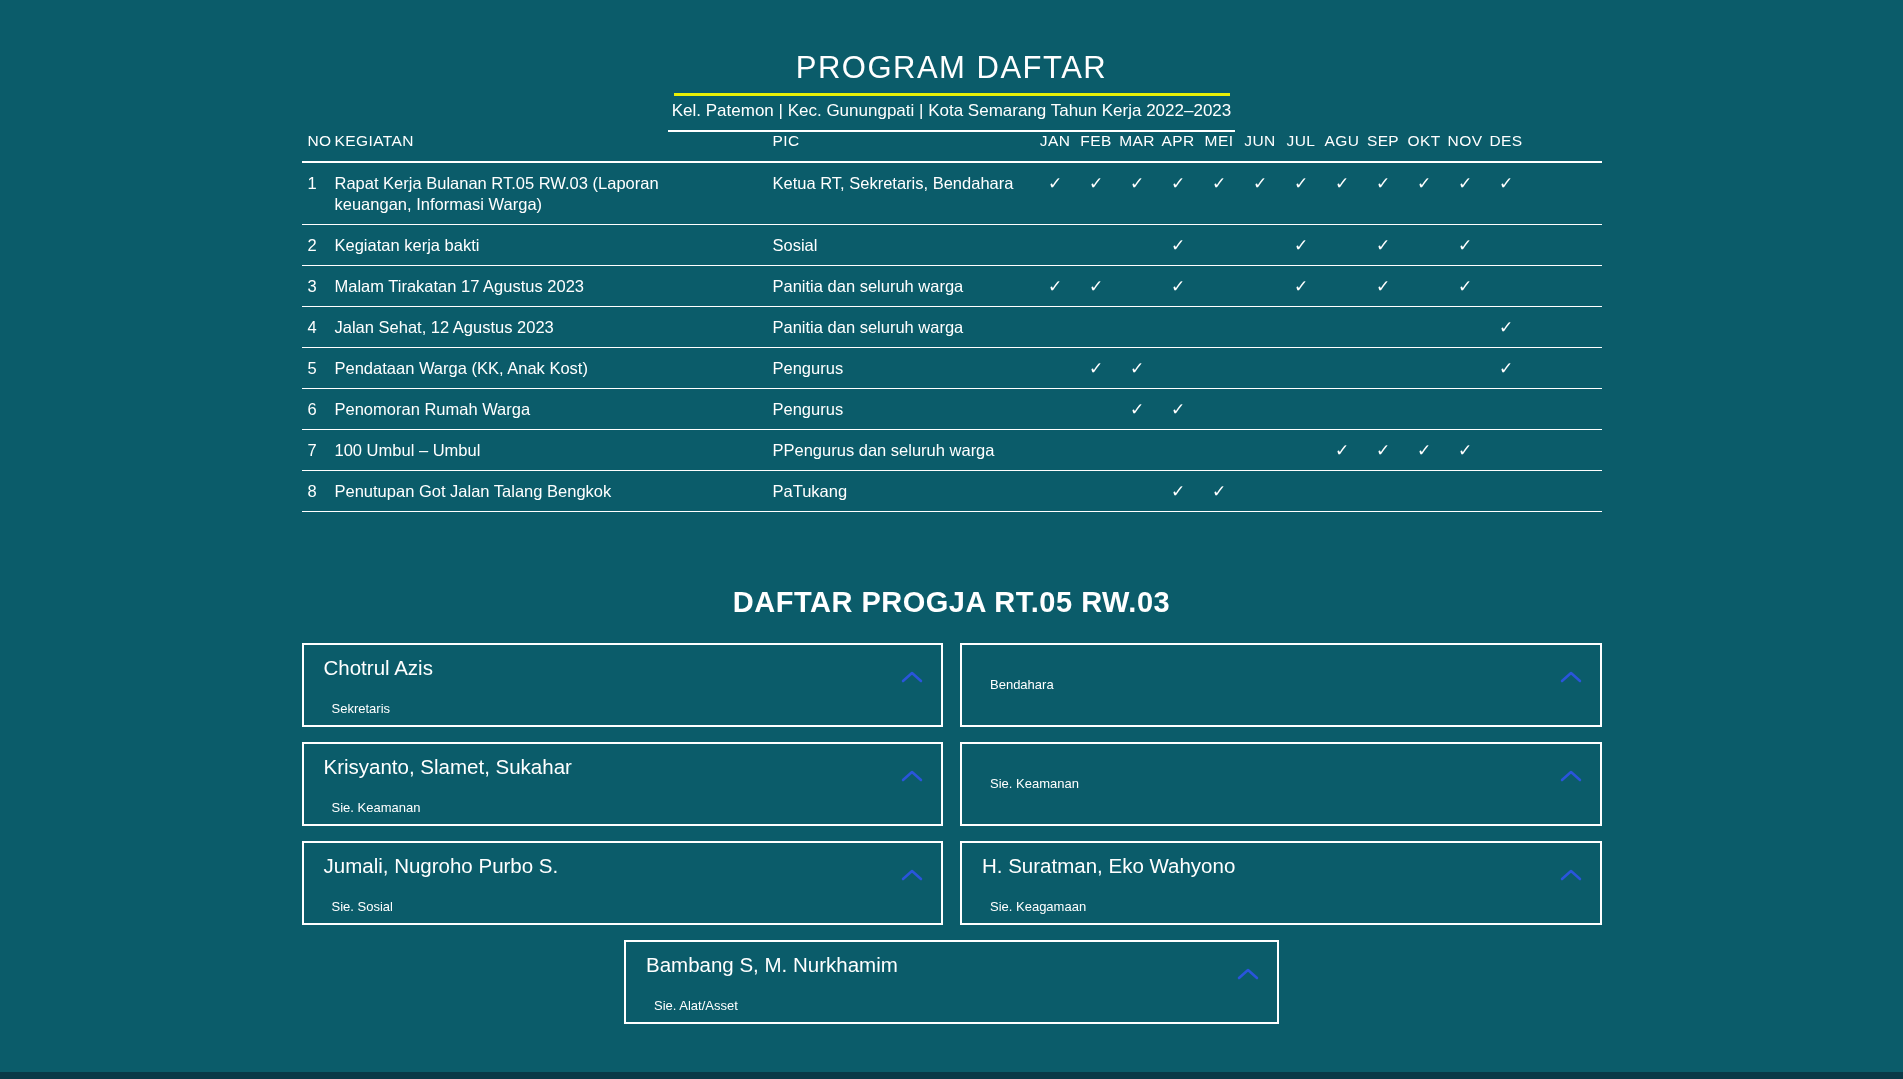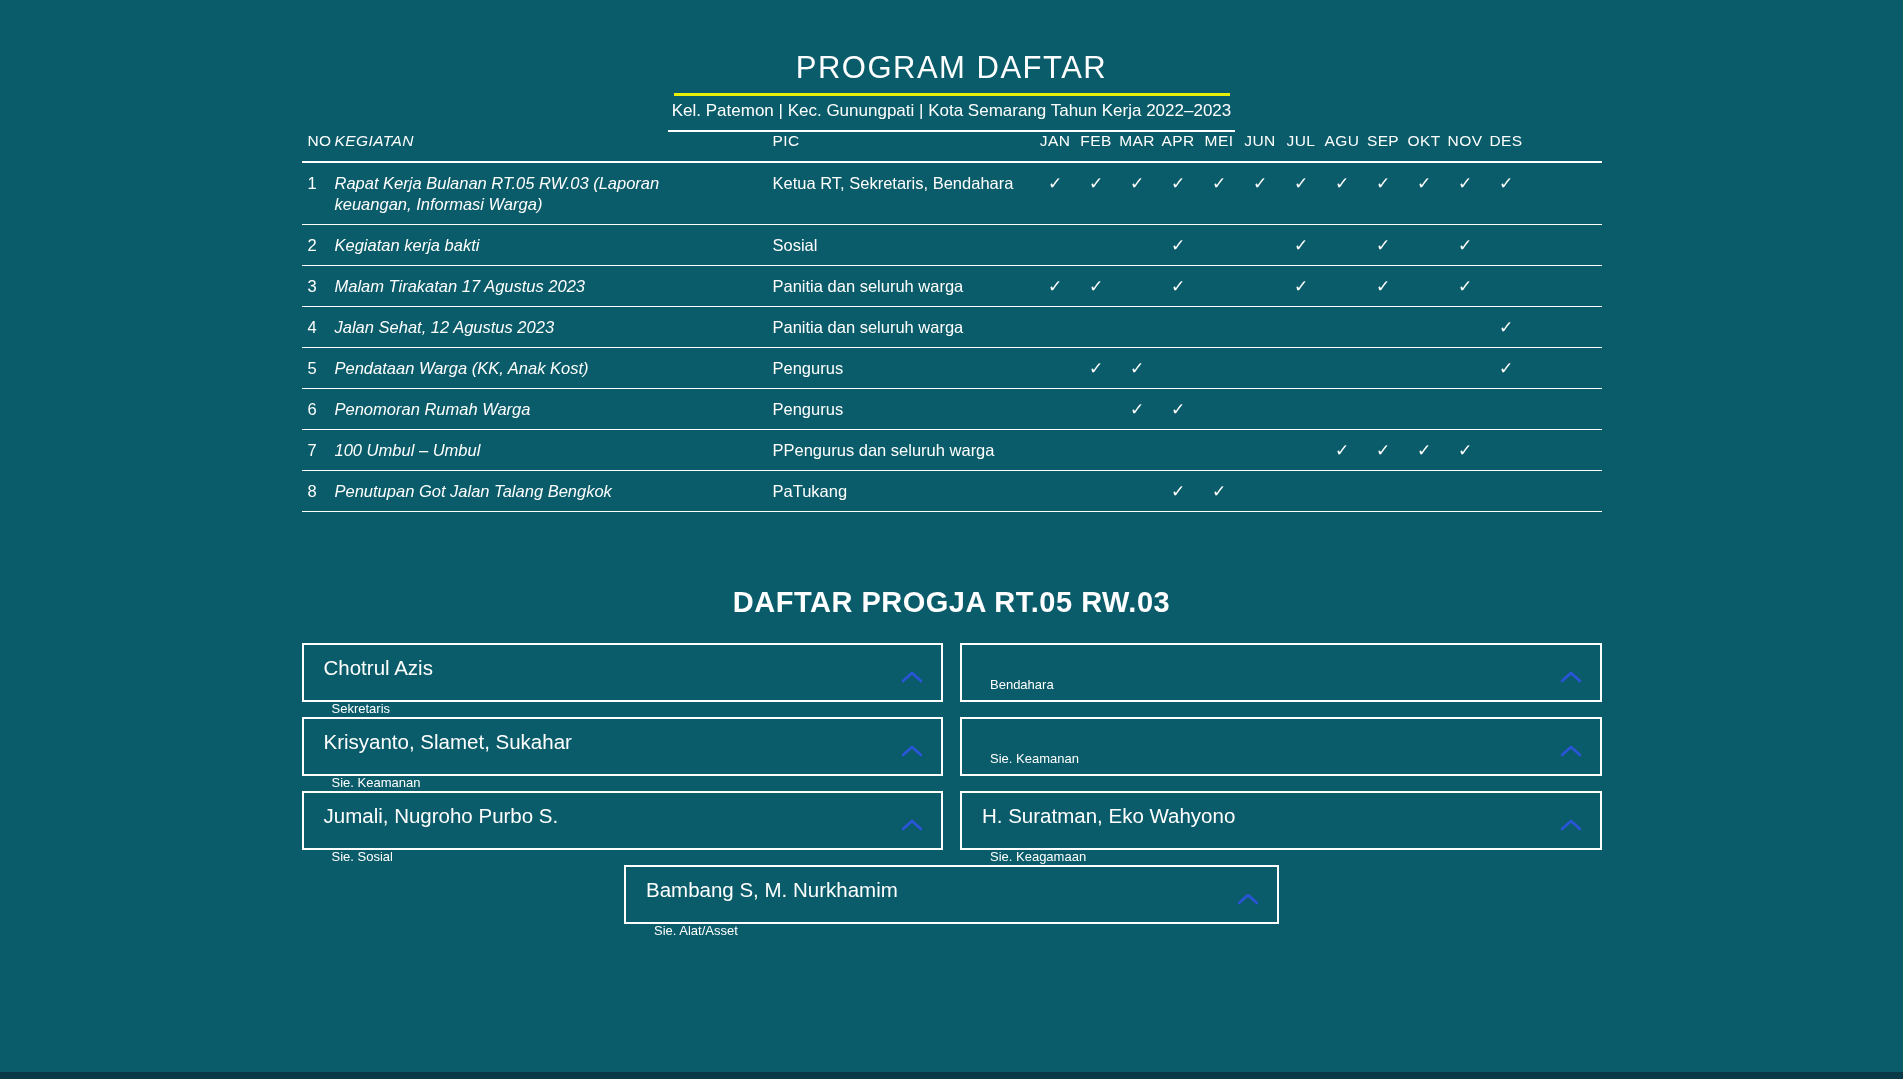--- a/index.html
+++ b/index.html
@@ -26,31 +26,31 @@
   .title-underline{width:556px;height:3px;background:var(--accent-underline);margin:7px auto 0;}
   .subtitle-wrap{text-align:center;}
   .subtitle{display:inline-block;font-size:17px;padding:5px 4px 9px;border-bottom:2px solid var(--line);}
 
   
   .program-table{}
   .thead,.trow{display:flex;align-items:flex-start;}
   .thead{padding-bottom:11px;border-bottom:2px solid var(--line);font-size:15.5px;letter-spacing:.4px;}
   .trow{border-bottom:1.5px solid var(--line);padding:10px 0 9px;font-size:16.5px;line-height:21px;min-height:40px;}
   .cell-no{width:33px;padding-left:6px;flex-shrink:0;}
-  .cell-activity{width:438px;padding-right:52px;flex-shrink:0;font-style:italic;}
+  .cell-activity{width:438px;padding-right:52px;flex-shrink:0;}
   .cell-pic{width:262px;padding-right:10px;flex-shrink:0;}
   .months{display:flex;flex-shrink:0;}
   .mcell{width:41px;text-align:center;font-family:"DejaVu Sans", sans-serif;}
   .mhead{font-family:"Liberation Sans", sans-serif;}
   .mcell.check{font-weight:bold;font-size:17px;}
 
   
   .section-title{margin-top:74px;text-align:center;font-size:29px;font-weight:bold;letter-spacing:.5px;}
   .cards-grid{margin-top:24px;display:grid;grid-template-columns:1fr 1fr;column-gap:17px;row-gap:15px;}
-  .card{border:2px solid var(--line);height:59px;position:relative;padding:11px 20px 0 20px;background:transparent;cursor:pointer;}
+  .card{border:2px solid var(--line);height:84px;position:relative;padding:11px 20px 0 20px;background:transparent;cursor:pointer;}
   .card-name{font-size:20.5px;}
   .card-role{font-size:13px;margin:21px 0 0 8px;}
   .chevron{position:absolute;right:18px;top:26px;width:22px;height:12px;}
   .cards-center{display:flex;justify-content:center;margin-top:15px;}
   .cards-center .card{width:655px;}
 
   .footer-strip{position:absolute;left:0;bottom:0;width:100%;height:7px;background:var(--footer-strip);}
 </style>
 </head>
 <body>

